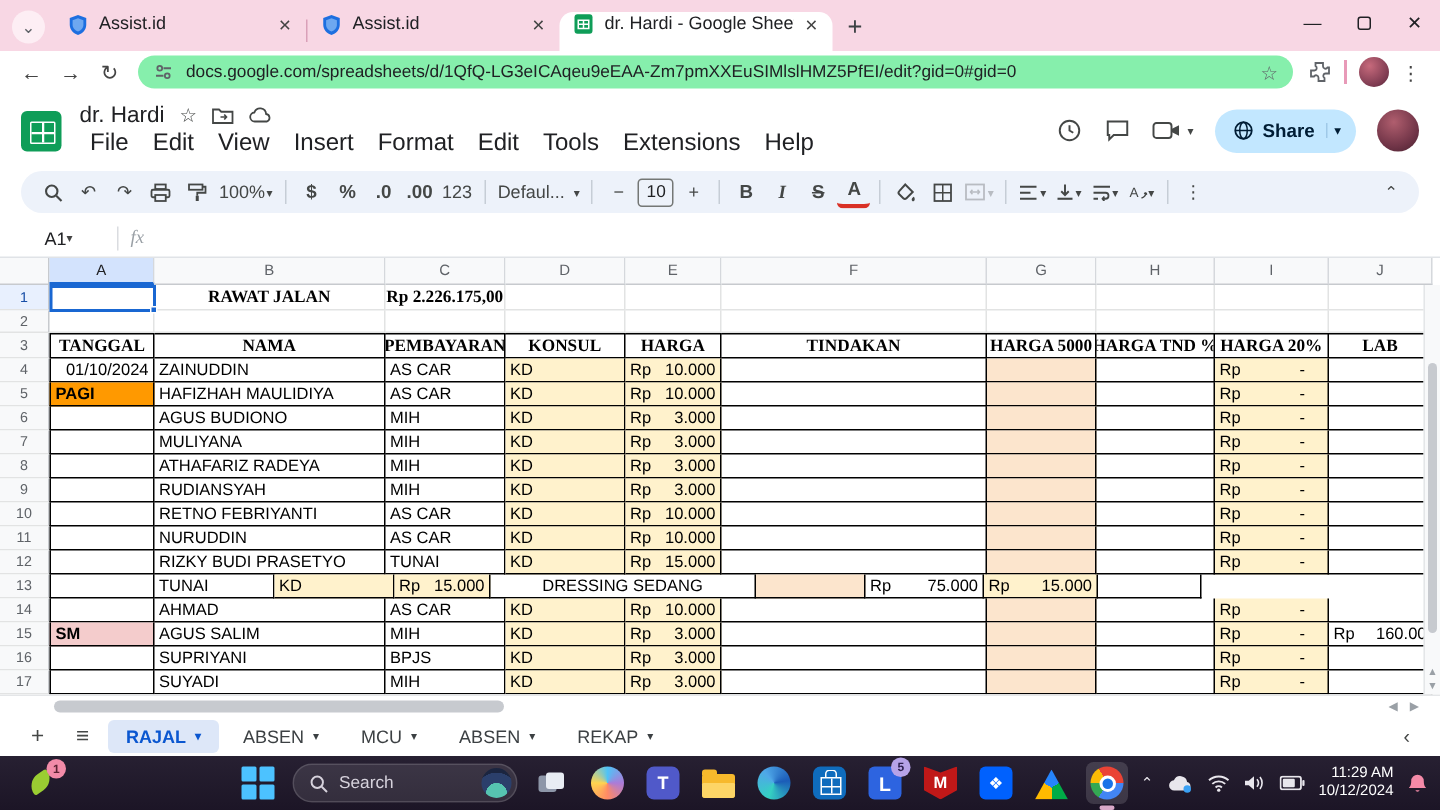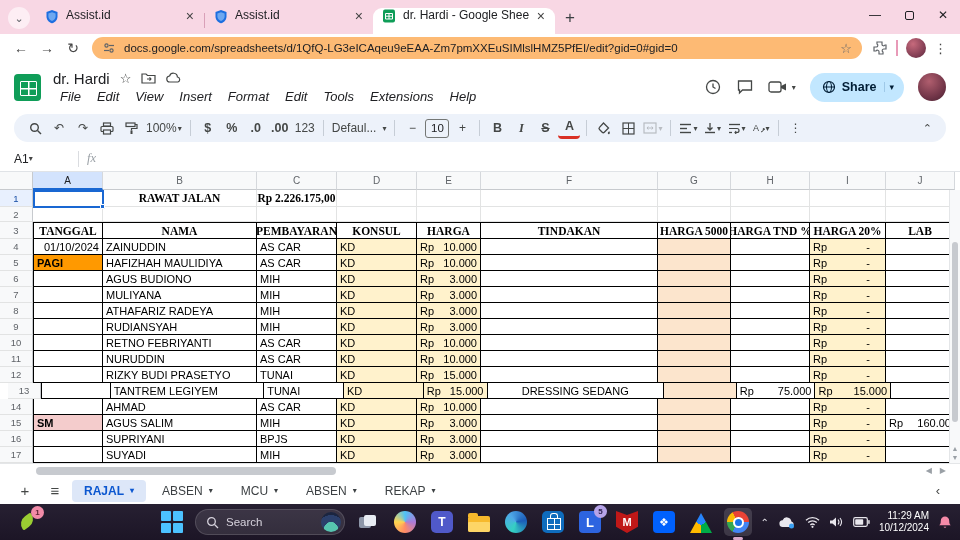--- a/index.html
+++ b/index.html
@@ -19,21 +19,21 @@
   .tabdiv { width:1px; height:15px; background:#d9a0b8; margin-bottom:6px; }
   .fav { width:16px; height:16px; flex:0 0 16px; display:flex; align-items:center; justify-content:center; }
   .newtab-btn { font-size:17px; color:#3c4043; margin:0 0 6px 10px; }
   .wincontrols { position:absolute; right:0; top:0; height:30px; display:flex; align-items:center; }
   .winbtn { width:34px; height:28px; display:flex; align-items:center; justify-content:center; font-size:12px; color:#202124; }
   .winbtn .sq { width:9px; height:9px; border:1.2px solid #202124; border-radius:2px; }
 
   
   .addressbar { height:28px; background:#fff; display:flex; align-items:center; padding:0 8px; }
   .navico { width:26px; text-align:center; font-size:14px; color:#444; }
-  .urlpill { flex:1; height:22px; background:#fdba74; border-radius:12px; display:flex; align-items:center;
+  .urlpill { flex:1; height:22px; background:#86efac; border-radius:12px; display:flex; align-items:center;
     padding:1px 10px; margin:0 6px; max-width:770px; }
   .urltext { flex:1; font-size:11.5px; color:#202124; white-space:nowrap; overflow:hidden; }
   .staric { font-size:13px; color:#5f6368; }
   .abar-right { display:flex; align-items:center; gap:8px; margin-left:4px; }
   .pinkdiv { width:2px; height:16px; background:#e89ab8; }
   .avatar-sm { width:20px; height:20px; border-radius:50%;
     background:radial-gradient(circle at 35% 30%, #c76a7c, #7c3a50 70%, #4e2433); }
   .dots3 { font-size:13px; color:#444; letter-spacing:0; }
 
   
@@ -42,21 +42,21 @@
   .slogo:before { content:""; position:absolute; left:6px; top:7px; width:15px; height:13px;
     background:
       linear-gradient(#fff,#fff) 0 6px/15px 1.5px no-repeat,
       linear-gradient(#fff,#fff) 7px 0/1.5px 13px no-repeat,
       border-box; border:1.5px solid #fff; border-radius:1px; }
   .titleblock { margin-left:12px; flex:1; }
   .titlerow { display:flex; align-items:center; gap:10px; }
   .doc-title { font-size:15px; color:#202124; }
   .t-ico { color:#444746; font-size:13px; display:flex; align-items:center; }
   .menubar { display:flex; gap:2px; margin-top:1px; }
-  .menubar span { font-size:13px; color:#202124; padding:1px 7px; border-radius:4px;font-style:italic; }
+  .menubar span { font-size:16px; color:#202124; padding:1px 7px; border-radius:4px; }
   .sh-right { display:flex; align-items:center; gap:14px; }
   .hist-ico, .cmt-ico, .cam-ico { color:#444746; display:flex; align-items:center; }
   .sharebtn { background:#c2e7ff; border-radius:16px; height:29px; display:flex; align-items:center;
     padding:0 6px 0 12px; gap:6px; }
   .sharebtn .slabel { font-size:12.5px; font-weight:bold; color:#001d35; }
   .sharebtn .scaret { font-size:9px; color:#001d35; padding:0 4px; border-left:1px solid #9fc9e8; margin-left:2px; }
   .avatar-lg { width:28px; height:28px; border-radius:50%;
     background:radial-gradient(circle at 40% 30%, #b05e6e, #6e3346 65%, #44202e); }
 
   
@@ -71,21 +71,21 @@
   .fontbox { font-size:12px; color:#444746; }
   .sizebox { width:24px; height:19px; border:1px solid #747775; border-radius:3px; font-size:11.5px;
     color:#202124; display:flex; align-items:center; justify-content:center; background:#fff0; }
   .strike { text-decoration:line-through; }
   .tcolor { border-bottom:3px solid #d93025; line-height:11px; padding-bottom:0; }
   .collapse-caret { position:absolute; right:14px; font-size:11px; color:#444746; }
   .ti.dim { color:#b8bcc2; }
 
   
   .formulabar { height:26px; background:#fff; border-bottom:1px solid #e0e3e7; display:flex; align-items:center; padding:0 8px; }
-  .namebox { width:62px; display:flex; align-items:center; justify-content:flex-start; padding:0 6px; }
+  .namebox { width:62px; display:flex; align-items:center; justify-content:center; padding:0 6px; }
   .namebox .nb { font-size:12px; color:#202124; }
   .namebox .nbc { font-size:8px; color:#444; }
   .fbsep { width:1px; height:16px; background:#dadce0; margin:0 8px; }
   .fx { font-family:"Liberation Serif", serif; font-style:italic; font-size:12.5px; color:#9aa0a6; }
 
   
   .gridwrap { position:relative; height:291px; background:#fff; overflow:hidden; }
   .colhdr-row { display:flex; height:18px; }
   .corner { width:33px; height:18px; background:#f8f9fa; border-right:1px solid #c7cace; border-bottom:1px solid #c7cace; }
   .colhdr { height:18px; background:#f8f9fa; border-right:1px solid #d5d8dc; border-bottom:1px solid #c7cace;
@@ -663,24 +663,23 @@
           </div>
           <div class="gc tb c-center" style="width:177px"></div>
           <div class="gc tb peach" style="width:73px"></div>
           <div class="gc tb" style="width:79px"></div>
           <div class="gc tb cream money" style="width:76px">
             <span class="rp">Rp</span>
             <span class="val dash">-</span>
           </div>
           <div class="gc tb" style="width:69px"></div>
         </div>
-        <div class="grow" style="height: 16px; padding-left: 8px;">
+        <div class="grow" style="height: 16px;">
           <div class="rownum">13</div>
           <div class="gc tb tb-left c-right" style="width:70px"></div>
-          <div class="gc tb" style="width:154px">TANTREM LEGIYEM</div>
           <div class="gc tb" style="width:80px">TUNAI</div>
           <div class="gc tb cream" style="width:80px">KD</div>
           <div class="gc tb cream money" style="width:64px">
             <span class="rp">Rp</span>
             <span class="val">15.000</span>
           </div>
           <div class="gc tb c-center" style="width:177px">DRESSING SEDANG</div>
           <div class="gc tb peach" style="width:73px"></div>
           <div class="gc tb money" style="width:79px">
             <span class="rp">Rp</span>

